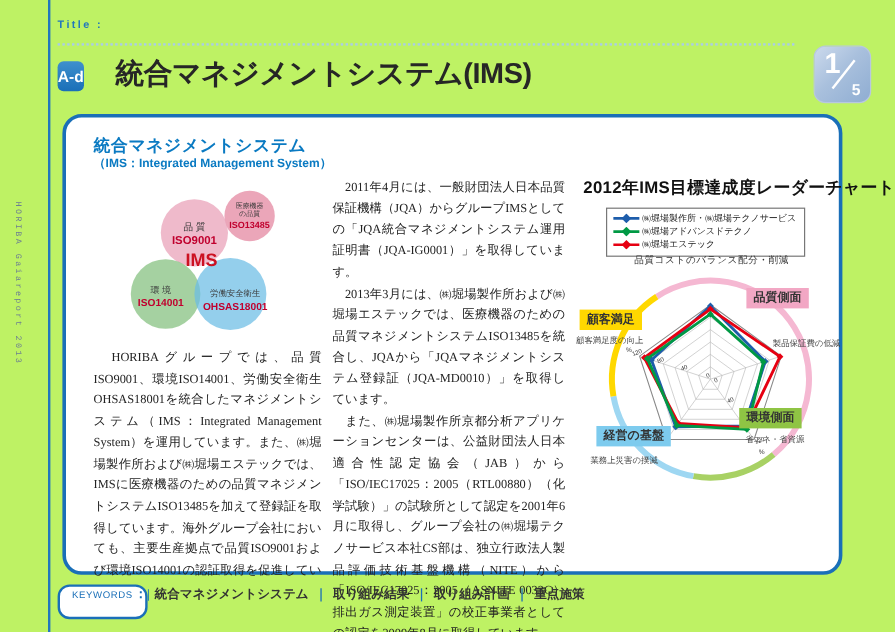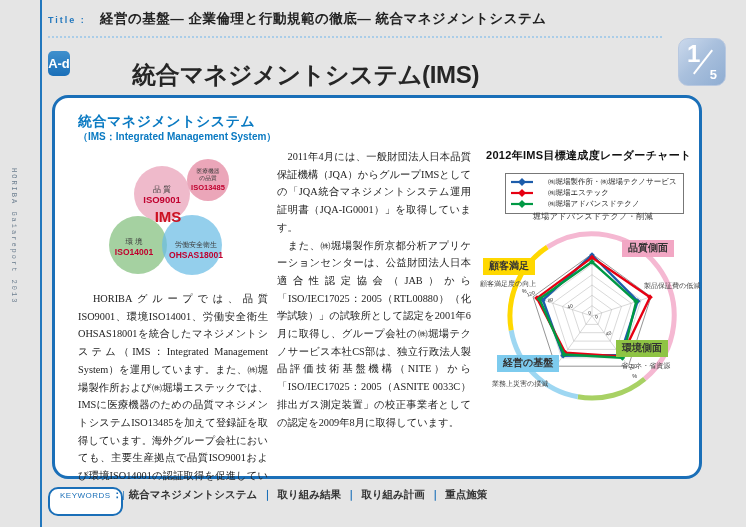--- a/index.html
+++ b/index.html
@@ -1,18 +1,18 @@
 <!DOCTYPE html>
 <html><head>
 <meta charset="utf-8">
 <style>
   * { margin:0; padding:0; box-sizing:border-box; }
   html,body { background:#fff; }
   .page {
-    position:relative; width:746px; height:527px; background:#e5e5e5;
+    position:relative; width:746px; height:527px; background:#bef264;
     font-family:"Liberation Sans","DejaVu Sans",sans-serif; overflow:hidden;
   }
   .abs { position:absolute; }
 
   
   .side-rule { left:40px; top:0; width:2px; height:527px; background:#2277bd; }
   .side-text {
     left:10px; top:168px; writing-mode:vertical-rl;
     font-family:"Liberation Mono","DejaVu Sans Mono",monospace;
     font-size:7px; letter-spacing:2px; color:#6d7f90;
@@ -20,21 +20,21 @@
 
   
   .title-label { left:48px; top:15px; font-size:9px; font-weight:bold; letter-spacing:2px; color:#2277bd; }
   .header-title { left:100px; top:10px; font-size:13.5px; font-weight:bold; color:#222; letter-spacing:.5px; }
   .header-dots { left:48px; top:36px; width:614px; border-top:2px dotted #aacde8; }
   .section-badge {
     left:48px; top:51px; width:22px; height:25px; border-radius:5px;
     background:linear-gradient(#3f90cd,#1a6fb8); color:#fff; font-weight:bold; font-size:13px;
     display:flex; align-items:center; justify-content:center;
   }
-  .section-title { left:96px; top:59px; font-size:24px; font-weight:bold; color:#262626; letter-spacing:-.3px;margin-left:36px; }
+  .section-title { left:96px; top:45px; font-size:24px; font-weight:bold; color:#262626; letter-spacing:-.3px; }
   .page-box {
     left:678px; top:38px; width:48px; height:48px; border-radius:10px;
     background:linear-gradient(135deg,#cbd9ec 0%,#a9c0dd 45%,#8fadd2 100%);
     border:1px solid #b8c8e0;
   }
   .page-box .num1 { position:absolute; left:8px; top:1px; color:#fff; font-size:24px; font-weight:bold; }
   .page-box .num2 { position:absolute; right:8px; bottom:3px; color:#fff; font-size:13px; font-weight:bold; }
   .page-box .slash { position:absolute; left:9px; top:22px; width:30px; height:2px; background:#fff; transform:rotate(-52deg); }
 
   
@@ -45,23 +45,23 @@
   .art-heading .l1 { font-size:14px; letter-spacing:.5px; }
   .art-heading .l2 { font-size:10px; }
   .body-text {
     font-family:"Liberation Serif","DejaVu Serif",serif;
     font-size:10.3px; line-height:1.72; color:#222; text-align:justify;
   }
   .col1-para { left:78px; top:290px; width:190px; }
   .col2 { left:277px; top:148px; width:194px; }
 
   
-  .radar-title { left:486px; top:148px; font-size:11px; font-weight:bold; color:#111; letter-spacing:.3px; }
+  .radar-title { left:486px; top:148px; font-size:14px; font-weight:bold; color:#111; letter-spacing:.3px; }
   .legend { left:505px; top:173px; border:1px solid #777; background:#fff; padding:3px 6px 3px 5px; }
-  .legend-row { display:flex; align-items:center; gap:15px; font-size:7.5px; color:#222; line-height:1.45; white-space:nowrap;text-align:center; }
+  .legend-row { display:flex; align-items:center; gap:2px; font-size:7.5px; color:#222; line-height:1.45; white-space:nowrap;text-align:center; }
   .caption-top { left:478px; top:211px; width:230px; text-align:center; font-size:8px; color:#333; letter-spacing:.5px; }
   .radar-svg { left:478px; top:222px; }
   .axis-pill { padding:1px 6px 2px; font-size:10px; font-weight:bold; color:#333; white-space:nowrap; }
   .pill-customer { left:483px; top:258px; background:#ffd800; }
   .pill-quality  { left:622px; top:240px; background:#f2a7c4; }
   .pill-env      { left:616px; top:340px; background:#8fc444;text-align:right; }
   .pill-safety   { left:497px; top:355px; background:#7dcbee; }
   .axis-sub { font-size:7px; color:#444; white-space:nowrap; }
   .sub-customer { left:480px; top:279px; }
   .sub-quality  { left:644px; top:281px; }
@@ -81,21 +81,20 @@
 </style>
 </head>
 <body>
 
 <div class="page">
 
   <div class="abs side-rule"></div>
   <div class="abs side-text">HORIBA Gaiareport 2013</div>
 
   <div class="abs title-label">Title :</div>
-  <div class="abs header-title">経営の基盤― 企業倫理と行動規範の徹底― 統合マネジメントシステム</div>
   <div class="abs header-dots"></div>
   <div class="abs section-badge">A-d</div>
   <div class="abs section-title">統合マネジメントシステム(IMS)</div>
   <div class="abs page-box">
     <span class="num1">1</span>
     <span class="slash"></span>
     <span class="num2">5</span>
   </div>
 
   <div class="abs main-box"></div>
@@ -118,48 +117,49 @@
     <text x="68" y="68" font-size="15" font-weight="bold" fill="#cc1122" text-anchor="middle" font-family="Liberation Serif,serif">IMS</text>
     <text x="34" y="90" font-size="7.5" fill="#3a3a3a" text-anchor="middle">環 境</text>
     <text x="34" y="101" font-size="8.5" font-weight="bold" fill="#c0002e" text-anchor="middle" font-family="Liberation Serif,serif">ISO14001</text>
     <text x="96" y="93" font-size="7" fill="#3a3a3a" text-anchor="middle">労働安全衛生</text>
     <text x="96" y="104" font-size="8.5" font-weight="bold" fill="#c0002e" text-anchor="middle" font-family="Liberation Serif,serif">OHSAS18001</text>
   </svg>
 
   <div class="abs body-text col1-para">　HORIBAグループでは、品質ISO9001、環境ISO14001、労働安全衛生OHSAS18001を統合したマネジメントシステム（IMS：Integrated Management System）を運用しています。また、㈱堀場製作所および㈱堀場エステックでは、IMSに医療機器のための品質マネジメントシステムISO13485を加えて登録証を取得しています。海外グループ会社においても、主要生産拠点で品質ISO9001および環境ISO14001の認証取得を促進しています。</div>
   <div class="abs body-text col2">
     <p>　2011年4月には、一般財団法人日本品質保証機構（JQA）からグループIMSとしての「JQA統合マネジメントシステム運用証明書（JQA-IG0001）」を取得しています。</p>
+    <p>　2013年3月には、㈱堀場製作所および㈱堀場エステックでは、医療機器のための品質マネジメントシステムISO13485を統合し、JQAから「JQAマネジメントシステム登録証（JQA-MD0010）」を取得しています。</p>
     <p>　また、㈱堀場製作所京都分析アプリケーションセンターは、公益財団法人日本適合性認定協会（JAB）から「ISO/IEC17025：2005（RTL00880）（化学試験）」の試験所として認定を2001年6月に取得し、グループ会社の㈱堀場テクノサービス本社CS部は、独立行政法人製品評価技術基盤機構（NITE）から「ISO/IEC17025：2005（ASNITE 0033C）排出ガス測定装置」の校正事業者としての認定を2009年8月に取得しています。</p>
   </div>
 
   <div class="abs radar-title">2012年IMS目標達成度レーダーチャート</div>
   <div class="abs legend">
     <div class="legend-row">
       <svg width="22" height="8">
           <line x1="0" y1="4" x2="22" y2="4" stroke="#1d5dab" stroke-width="2.2"></line>
           <path d="M11 0 L15 4 L11 8 L7 4 Z" fill="#1d5dab"></path>
         </svg>
       <span>㈱堀場製作所・㈱堀場テクノサービス</span>
     </div>
     <div class="legend-row">
       <svg width="22" height="8">
+          <line x1="0" y1="4" x2="22" y2="4" stroke="#009944" stroke-width="2.2"></line>
+          <path d="M11 0 L15 4 L11 8 L7 4 Z" fill="#009944"></path>
+        </svg>
+      <span>㈱堀場アドバンスドテクノ</span>
+    </div>
+    <div class="legend-row">
+      <svg width="22" height="8">
           <line x1="0" y1="4" x2="22" y2="4" stroke="#e60012" stroke-width="2.2"></line>
           <path d="M11 0 L15 4 L11 8 L7 4 Z" fill="#e60012"></path>
         </svg>
       <span>㈱堀場エステック</span>
     </div>
-    <div class="legend-row">
-      <svg width="22" height="8">
-          <line x1="0" y1="4" x2="22" y2="4" stroke="#009944" stroke-width="2.2"></line>
-          <path d="M11 0 L15 4 L11 8 L7 4 Z" fill="#009944"></path>
-        </svg>
-      <span>㈱堀場アドバンスドテクノ</span>
-    </div>
-  </div>
-  <div class="abs caption-top">堀場アドバンスドテクノ・削減</div>
+  </div>
+  <div class="abs caption-top">品質コストのバランス配分・削減</div>
   <svg class="abs radar-svg" id="radar-svg" width="230" height="200" viewBox="0 0 230 200">
       <path d="M69.3 25.2 A82 82 0 0 1 166.7 156.8" fill="none" stroke="#f5b8d2" stroke-width="5"></path>
       <path d="M166.7 156.8 A82 82 0 0 1 99.8 174.8" fill="none" stroke="#a8d164" stroke-width="5"></path>
       <path d="M99.8 174.8 A82 82 0 0 1 33.2 108.2" fill="none" stroke="#9ed7f2" stroke-width="5"></path>
       <path d="M33.2 108.2 A82 82 0 0 1 69.3 25.2" fill="none" stroke="#ffd800" stroke-width="5"></path>
       <polygon points="114.0,83.7 123.8,90.8 120.1,102.4 107.9,102.4 104.2,90.8" fill="none" fill-opacity="0" stroke="#b3b3b3" stroke-width="0.5"></polygon>
       <polygon points="114.0,73.3 133.7,87.6 126.1,110.7 101.9,110.7 94.3,87.6" fill="none" fill-opacity="0" stroke="#b3b3b3" stroke-width="0.5"></polygon>
       <polygon points="114.0,63.0 143.5,84.4 132.2,119.1 95.8,119.1 84.5,84.4" fill="none" fill-opacity="0" stroke="#b3b3b3" stroke-width="0.5"></polygon>
       <polygon points="114.0,52.7 153.3,81.2 138.3,127.4 89.7,127.4 74.7,81.2" fill="none" fill-opacity="0" stroke="#b3b3b3" stroke-width="0.5"></polygon>
       <polygon points="114.0,42.3 163.1,78.0 144.4,135.8 83.6,135.8 64.9,78.0" fill="none" fill-opacity="0" stroke="#b3b3b3" stroke-width="0.5"></polygon>

